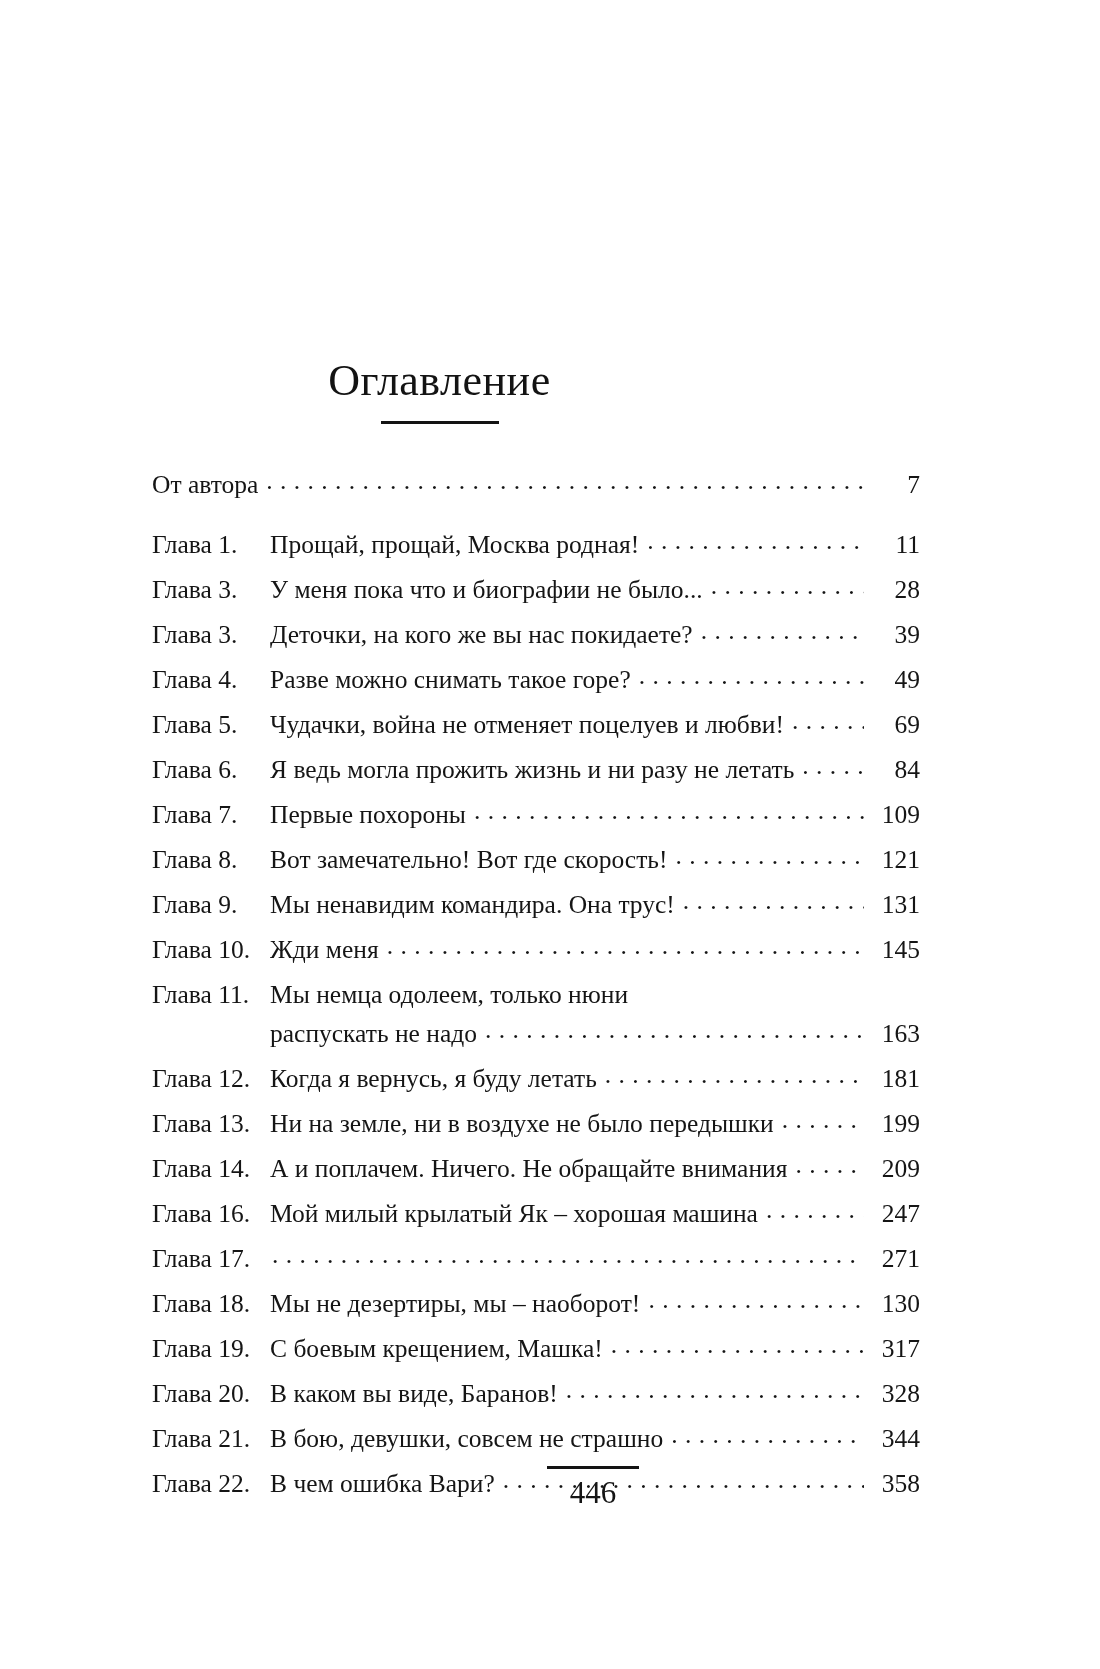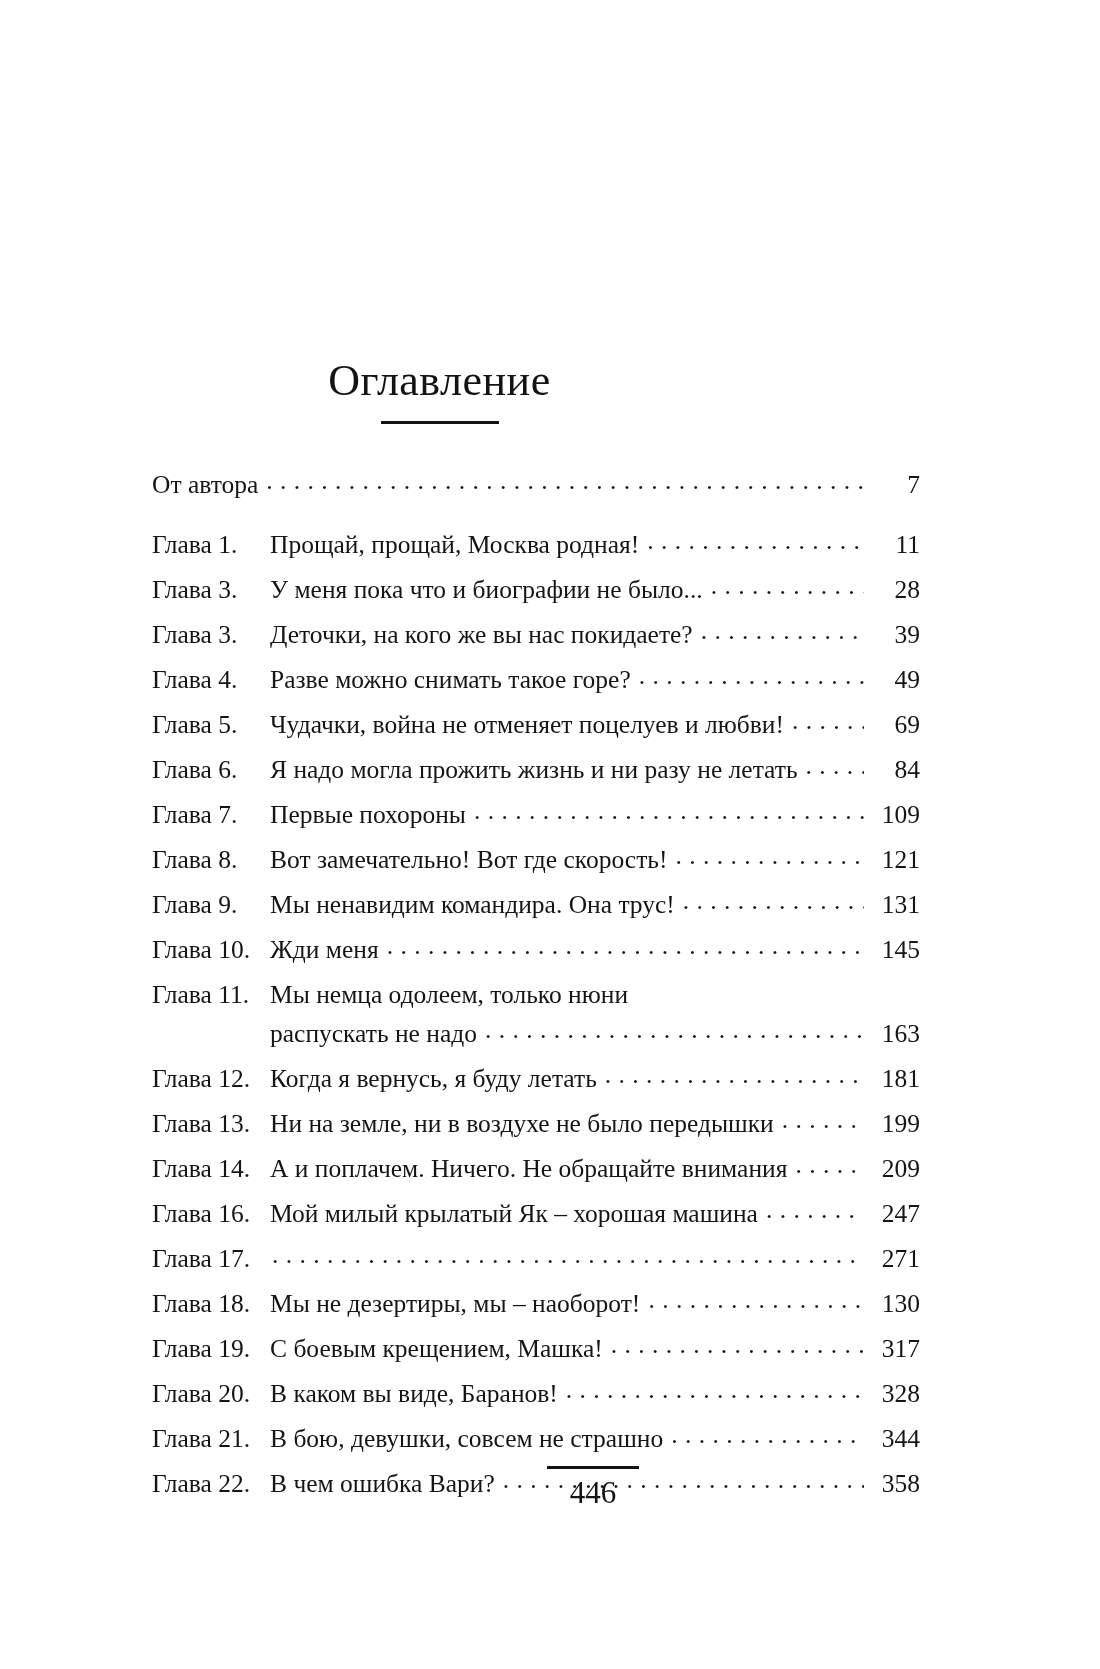--- a/index.html
+++ b/index.html
@@ -185,21 +185,21 @@
           <span class="row-page">49</span>
         </div>
         <div class="toc-row chapter-row">
           <span class="row-label">Глава 5.</span>
           <span class="row-title">Чудачки, война не отменяет поцелуев и любви!</span>
           <span class="leader"></span>
           <span class="row-page">69</span>
         </div>
         <div class="toc-row chapter-row">
           <span class="row-label">Глава 6.</span>
-          <span class="row-title">Я надо могла прожить жизнь и ни разу не летать</span>
+          <span class="row-title">Я ведь могла прожить жизнь и ни разу не летать</span>
           <span class="leader"></span>
           <span class="row-page">84</span>
         </div>
         <div class="toc-row chapter-row">
           <span class="row-label">Глава 7.</span>
           <span class="row-title">Первые похороны</span>
           <span class="leader"></span>
           <span class="row-page">109</span>
         </div>
         <div class="toc-row chapter-row">

